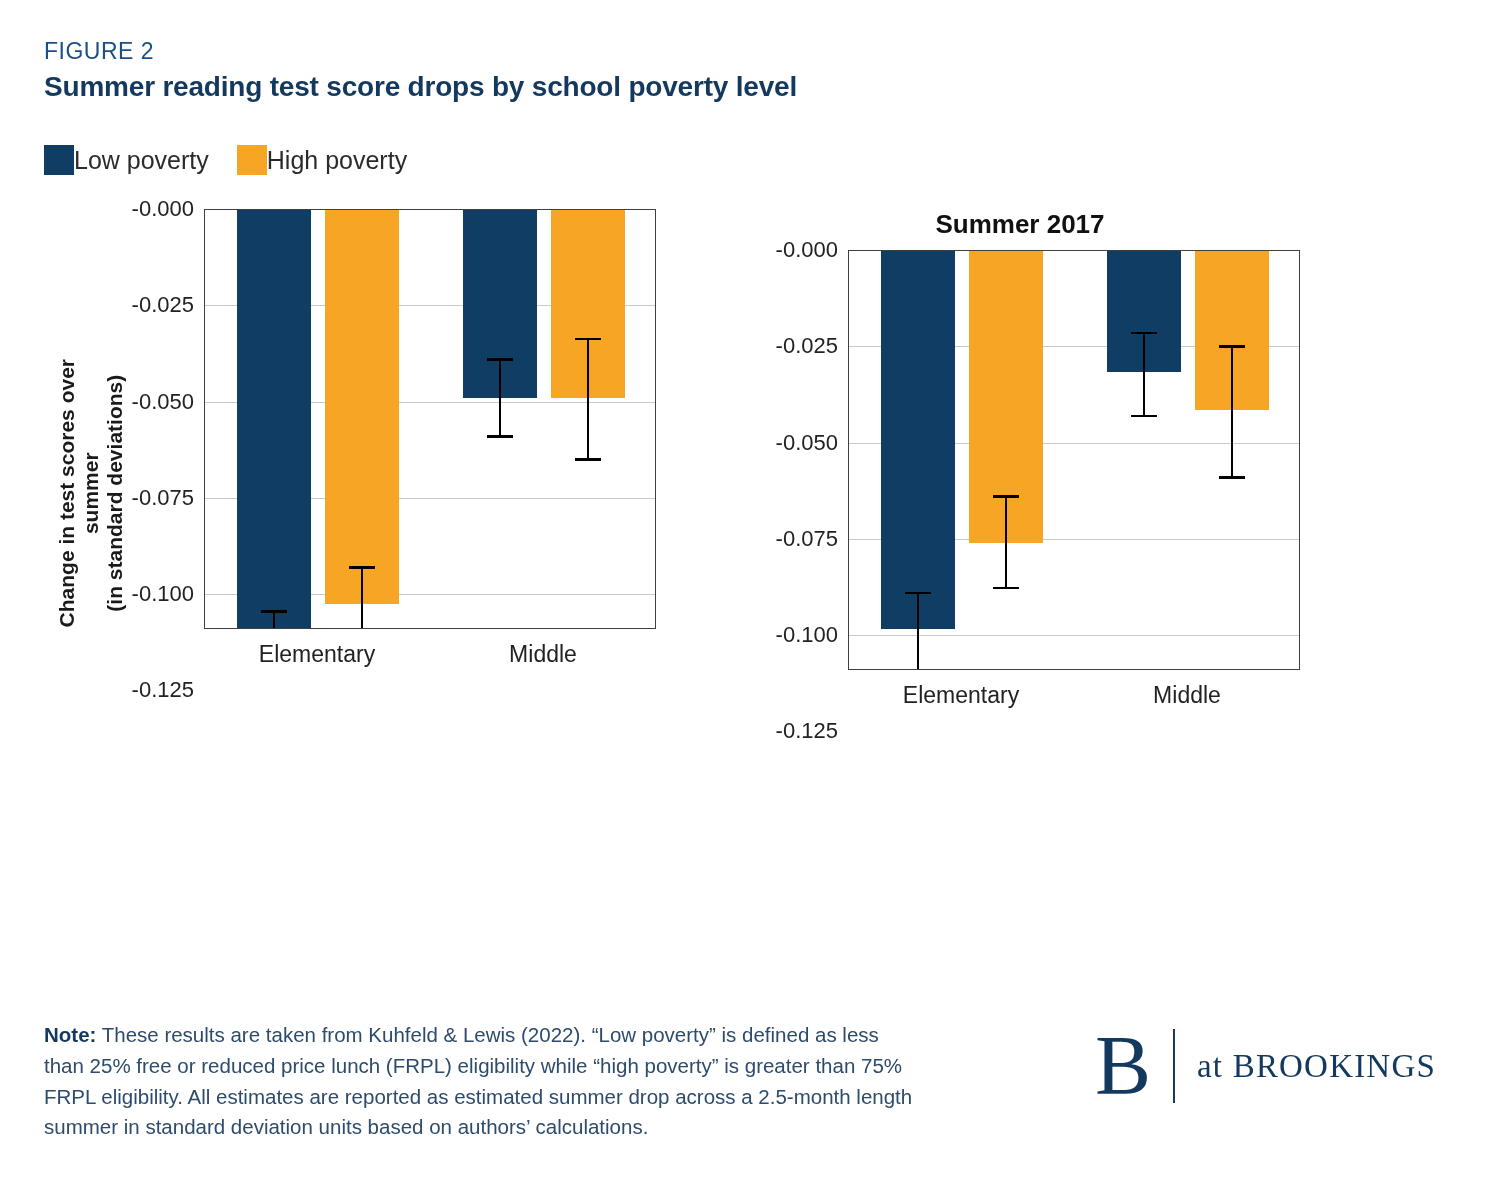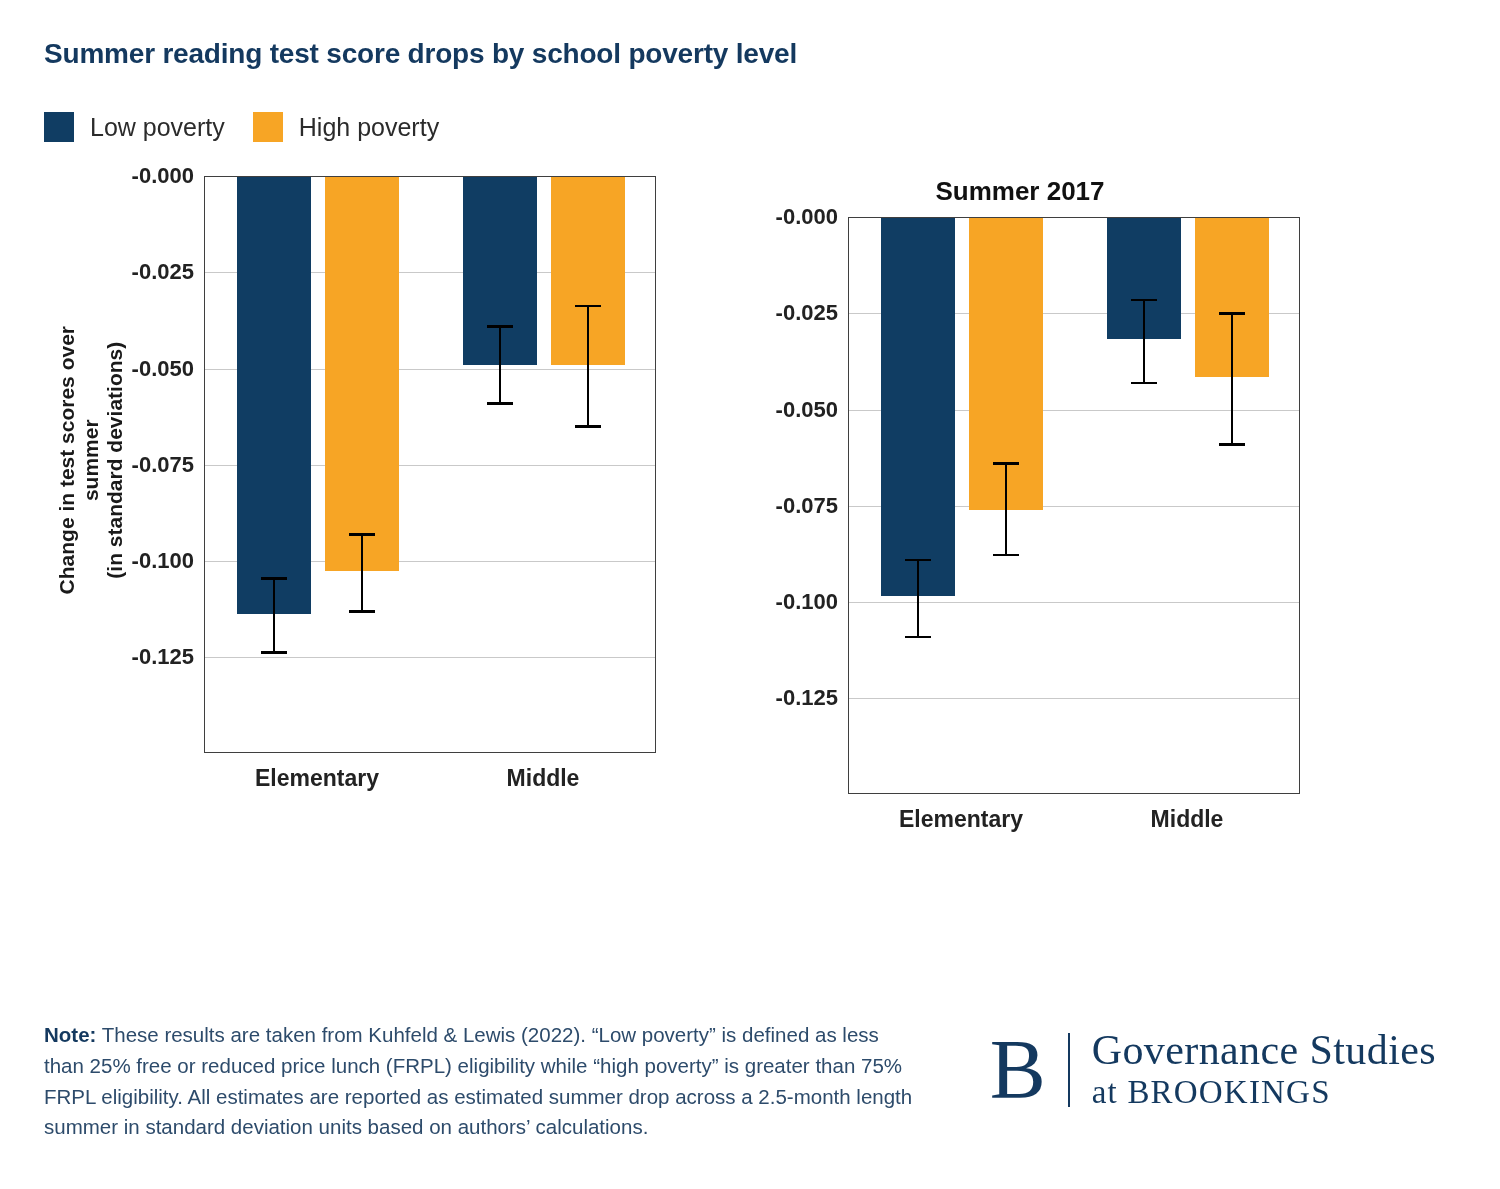--- a/index.html
+++ b/index.html
@@ -37,21 +37,21 @@
   }
   .legend {
     display: flex;
     align-items: center;
     margin-top: 42px;
     gap: 14px;
   }
   .legend-item {
     display: flex;
     align-items: center;
-    gap: 16px;
+    gap: 0;
     margin-right: 14px;
   }
   .legend-swatch {
     width: 30px;
     height: 30px;
     display: inline-block;
   }
   .legend-text {
     font-size: 25px;
     color: #2b2b2b;
@@ -85,23 +85,22 @@
   .panel-title {
     text-align: center;
     font-size: 26px;
     font-weight: bold;
     color: #111;
     margin-bottom: 10px;
   }
   .plot-area {
     position: relative;
     width: 560px;
-    height: 577px;
+    height: 420px;
     box-sizing: border-box;
-    font-weight: bold;
   }
   .axis-labels {
     position: absolute;
     left: 0;
     top: 0;
     width: 108px;
     height: 100%;
   }
   .tick-label {
     position: absolute;
@@ -208,20 +207,21 @@
     font-size: 33px;
     letter-spacing: 1.2px;
     margin-top: 2px;
   }
 </style>
 </head>
 <body>
 
 <div class="page">
 
+  <div class="figure-label">FIGURE 2</div>
   <h1 class="figure-title">Summer reading test score drops by school poverty level</h1>
 
   <div class="legend">
     <div class="legend-item">
       <span class="legend-swatch" id="sw0" style="background: rgb(16, 61, 99);"></span>
       <span class="legend-text">Low poverty</span>
     </div>
     <div class="legend-item">
       <span class="legend-swatch" id="sw1" style="background: rgb(247, 165, 37);"></span>
       <span class="legend-text">High poverty</span>
@@ -323,19 +323,18 @@
   </div>
 
   <div class="footer">
     <div class="note">
       <b>Note:</b><span> These results are taken from Kuhfeld &amp; Lewis (2022). “Low poverty” is defined as less than 25% free or reduced price lunch (FRPL) eligibility while “high poverty” is greater than 75% FRPL eligibility. All estimates are reported as estimated summer drop across a 2.5-month length summer in standard deviation units based on authors’ calculations.</span>
     </div>
     <div class="brand">
       <div class="brand-b">B</div>
       <div class="brand-divider"></div>
       <div class="brand-text">
-        <div class="brand-line1">Governance Studies</div>
         <div class="brand-line2">at BROOKINGS</div>
       </div>
     </div>
   </div>
 
 </div>
 
 </body></html>

